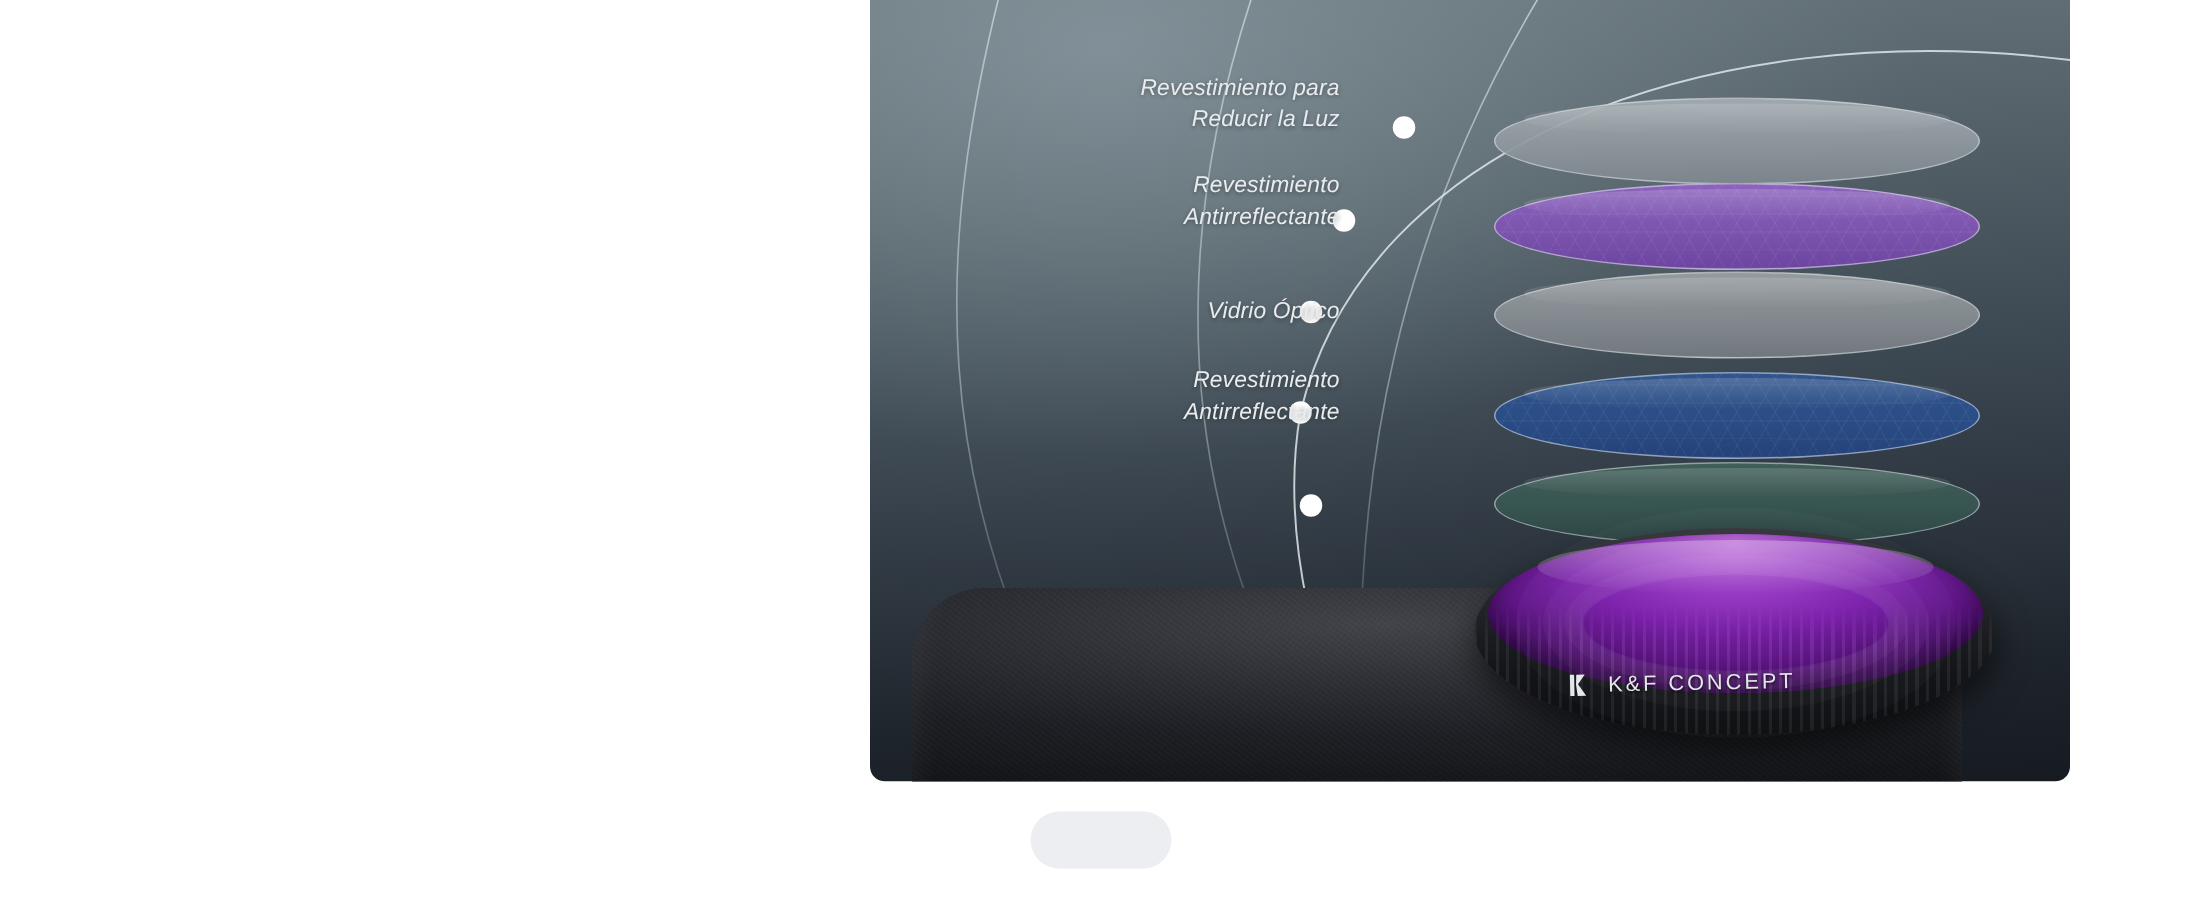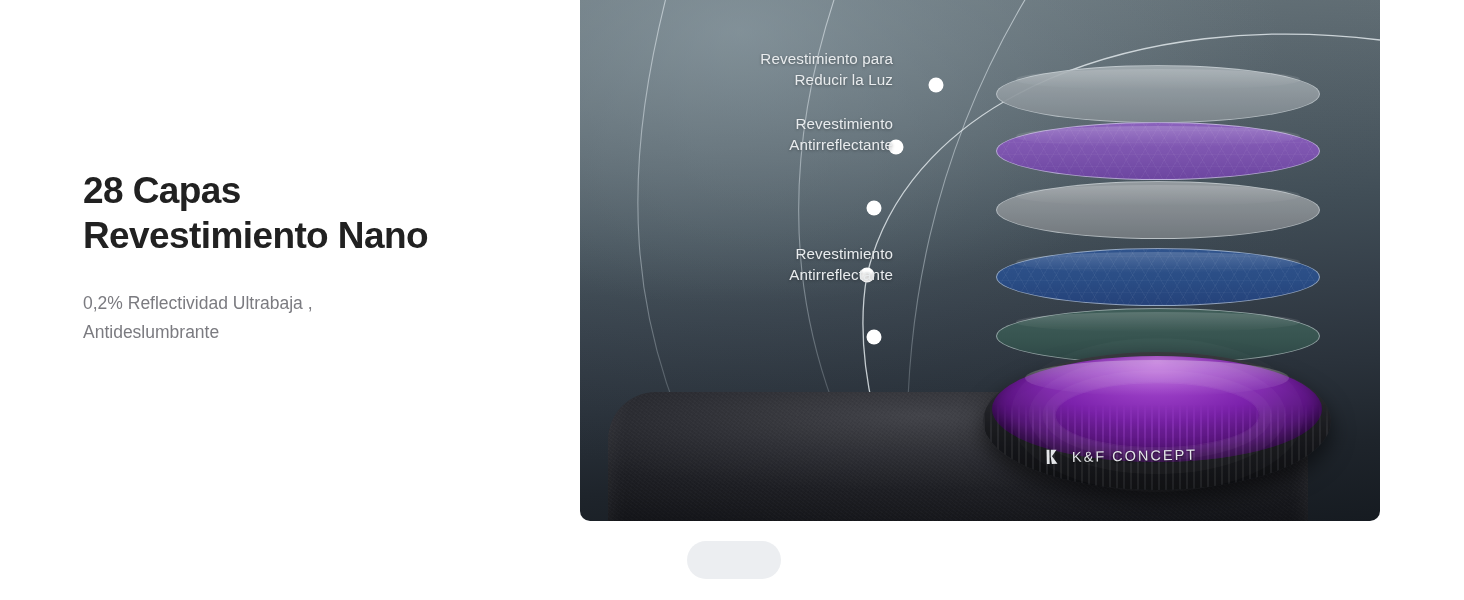--- a/index.html
+++ b/index.html
@@ -65,21 +65,21 @@
 
   .panel-svg {
     position: absolute;
     inset: 0;
     width: 800px;
     height: 521px;
     display: block;
   }
 
   
-  .labels { position: absolute; inset: 0; }
+  .labels { position: absolute; inset: 0; font-style: italic; }
   .lbl {
     position: absolute;
     text-align: right;
     color: #e9ecee;
     font-size: 15.2px;
     line-height: 21px;
     font-weight: 400;
     letter-spacing: 0.1px;
     white-space: pre-line;
     text-shadow: 0 1px 3px rgba(0,0,0,0.35);
@@ -225,26 +225,20 @@
     height: 38px;
     border-radius: 19px;
     background: #eceef1;
   }
 </style>
 </head>
 <body>
 
 <div class="page">
 
-  <div class="copy">
-    <h1 class="headline">28 Capas
-Revestimiento Nano</h1>
-    <p class="subcopy">0,2% Reflectividad Ultrabaja ,
-Antideslumbrante</p>
-  </div>
 
   <div class="panel">
 
     <svg class="panel-svg" viewBox="0 0 800 521">
       <defs>
         <linearGradient id="arcFade" x1="0" y1="0" x2="0" y2="1">
           <stop offset="0%" stop-color="#cdd6db" stop-opacity="0.85"></stop>
           <stop offset="55%" stop-color="#b7c2c9" stop-opacity="0.55"></stop>
           <stop offset="100%" stop-color="#8c979e" stop-opacity="0.10"></stop>
         </linearGradient>
@@ -319,20 +313,21 @@
         <path d="M7 2 L15 2 L8.5 11 L16 22 L8 22 L6.6 11.6 Z" fill="#e4e6e9"></path>
       </svg>
       <span class="brand-text">K&amp;F CONCEPT</span>
     </div>
 
     <div class="labels">
       <div class="lbl lbl-0">Revestimiento para
 Reducir la Luz</div>
       <div class="lbl lbl-1">Revestimiento
 Antirreflectante</div>
+      <div class="lbl lbl-2">Vidrio Óptico</div>
       <div class="lbl lbl-3">Revestimiento
 Antirreflectante</div>
     </div>
 
   </div>
 
   <div class="pill"></div>
 
 </div>
 

